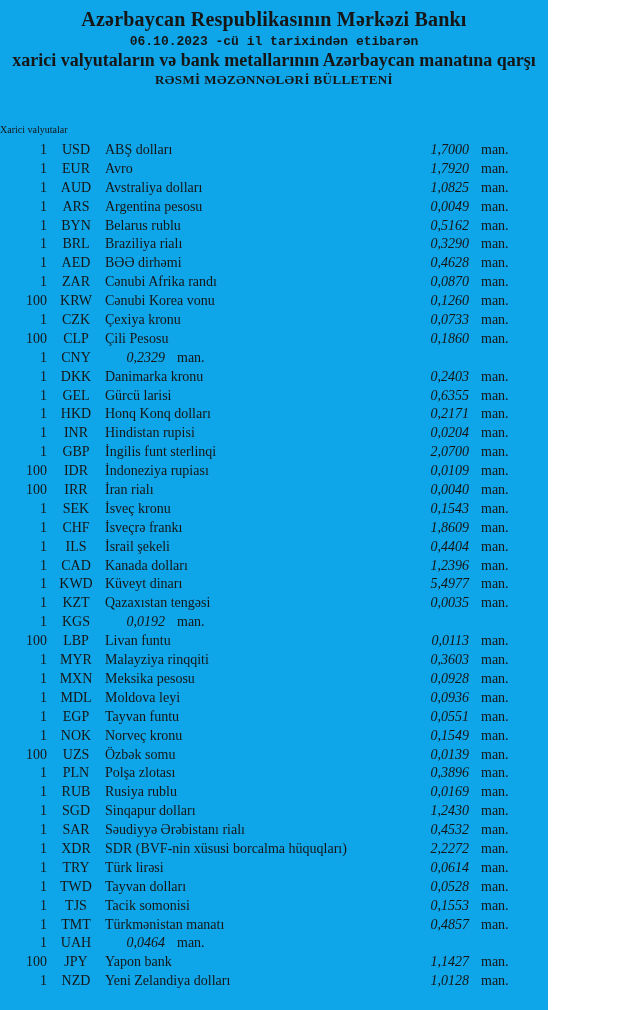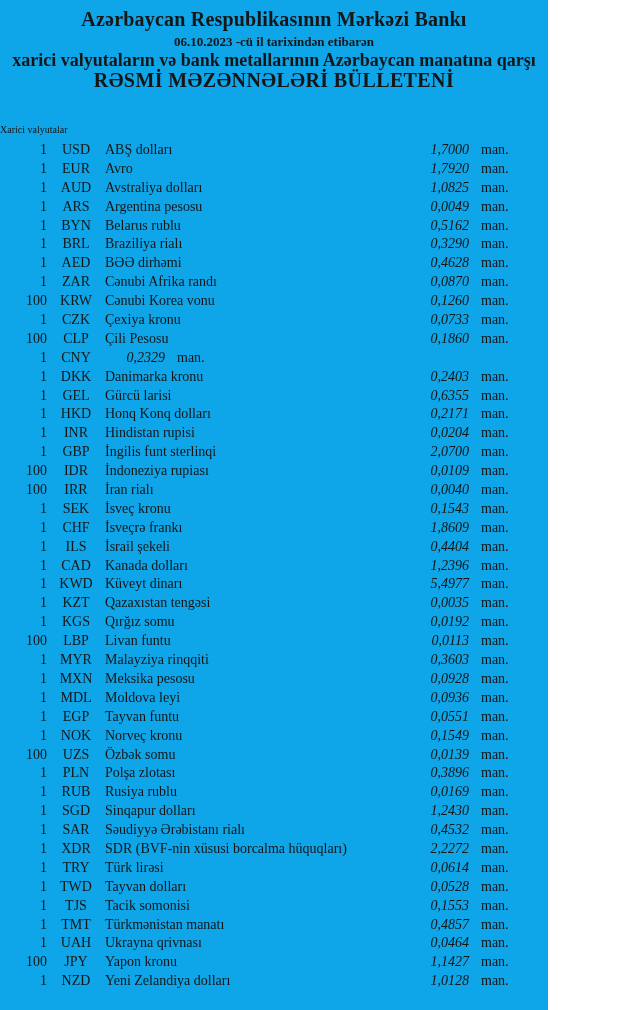--- a/index.html
+++ b/index.html
@@ -16,28 +16,29 @@
   .bank-name {
     font-size: 20px;
     font-weight: bold;
     line-height: 25px;
     letter-spacing: 0.2px;
   }
   .date-line {
     font-size: 13px;
     font-weight: bold;
     line-height: 19px;
+    font-family: Liberation Mono, monospace;
   }
   .subtitle {
     font-size: 18px;
     font-weight: bold;
     line-height: 19px;
   }
   .bulletin-title {
-    font-size: 20px;
+    font-size: 13px;
     font-weight: bold;
     line-height: 20px;
     letter-spacing: 0.4px;
     text-align: center;
   }
   .section-title {
     text-align: left;
     font-size: 10px;
     font-weight: normal;
     margin-top: 31px;
@@ -267,21 +268,20 @@
       <span class="qty">1</span>
       <span class="code">KZT</span>
       <span class="cname">Qazaxıstan tengəsi</span>
       <span class="rate">0,0035</span>
       <span class="unit">man.</span>
     </div>
 
     <div class="row">
       <span class="qty">1</span>
       <span class="code">KGS</span>
-      <span class="cname">Qırğız somu</span>
       <span class="rate">0,0192</span>
       <span class="unit">man.</span>
     </div>
 
     <div class="row">
       <span class="qty">100</span>
       <span class="code">LBP</span>
       <span class="cname">Livan funtu</span>
       <span class="rate">0,0113</span>
       <span class="unit">man.</span>
@@ -403,29 +403,28 @@
       <span class="qty">1</span>
       <span class="code">TMT</span>
       <span class="cname">Türkmənistan manatı</span>
       <span class="rate">0,4857</span>
       <span class="unit">man.</span>
     </div>
 
     <div class="row">
       <span class="qty">1</span>
       <span class="code">UAH</span>
-      <span class="cname">Ukrayna qrivnası</span>
       <span class="rate">0,0464</span>
       <span class="unit">man.</span>
     </div>
 
     <div class="row">
       <span class="qty">100</span>
       <span class="code">JPY</span>
-      <span class="cname">Yapon kronu</span>
+      <span class="cname">Yapon bank</span>
       <span class="rate">1,1427</span>
       <span class="unit">man.</span>
     </div>
 
     <div class="row">
       <span class="qty">1</span>
       <span class="code">NZD</span>
       <span class="cname">Yeni Zelandiya dolları</span>
       <span class="rate">1,0128</span>
       <span class="unit">man.</span>

